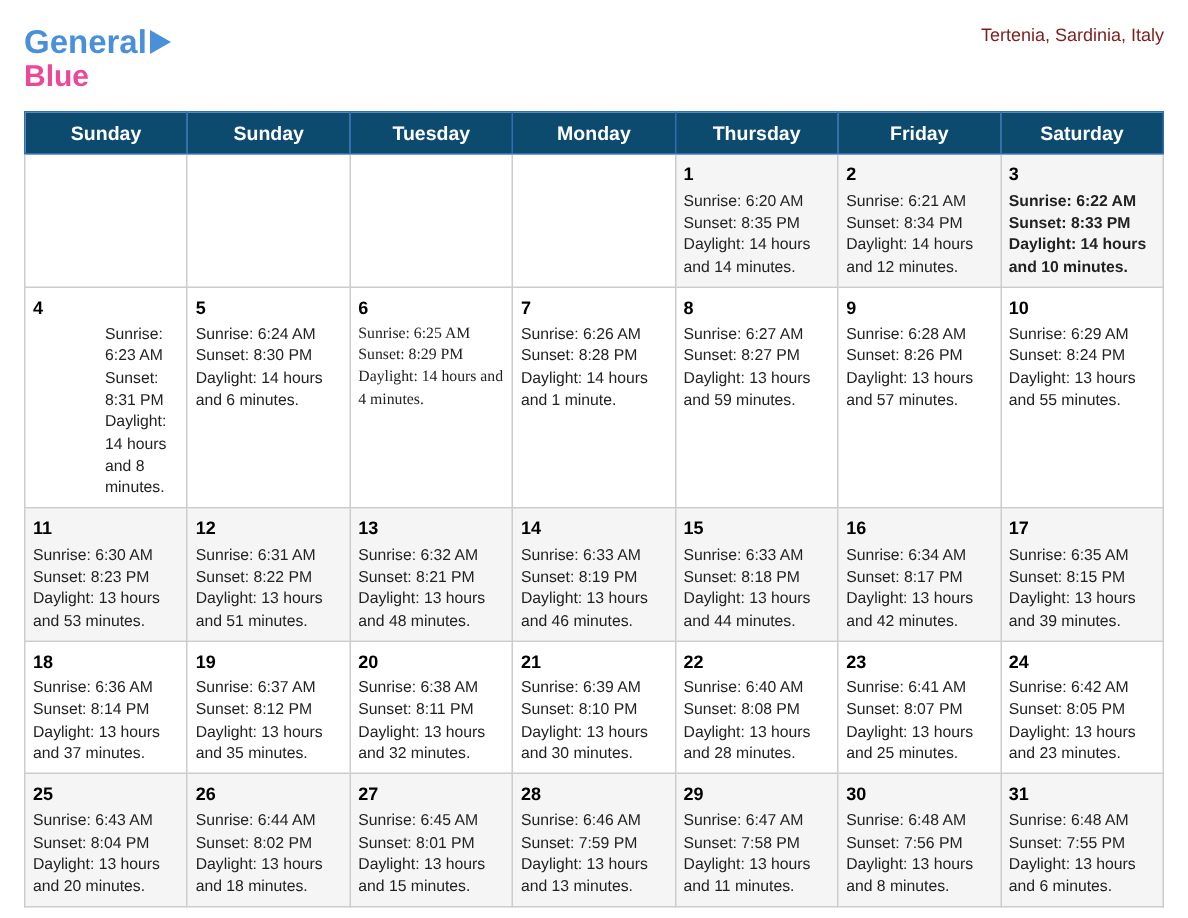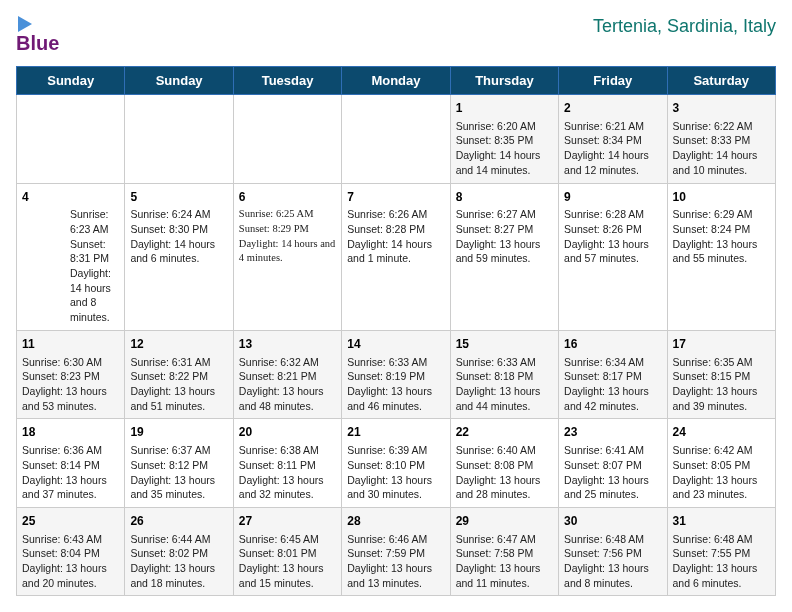--- a/index.html
+++ b/index.html
@@ -45,22 +45,22 @@
     }
     .title-block {
       text-align: right;
     }
     .title-block h1 {
       font-size: 36px;
       font-weight: bold;
       color: #222;
     }
     .title-block h2 {
-      font-size: 18px;
-      color: #0f766e;
+      font-size: 12px;
+      color: #7f1d1d;
       font-weight: normal;
     }
     table {
       width: 100%;
       border-collapse: collapse;
       font-size: 11px;
     }
     thead tr th {
       background-color: #0c4a6e;
       color: #fff;
@@ -94,23 +94,26 @@
     .empty-cell {
       background: #fff !important;
     }
   </style>
 </head>
 <body>
 
 <div class="header">
   <div class="logo">
     <div class="logo-line">
+      <span class="logo-text">
+        <span>General</span>
+      </span>
       <span class="logo-arrow"></span>
     </div>
-    <span class="logo-text" style="color:#701a75; font-size:20px;">Blue</span>
+    <span class="logo-text" style="color:#ec4899; font-size:20px;">Blue</span>
   </div>
   <div class="title-block">
     <h2>Tertenia, Sardinia, Italy</h2>
   </div>
 </div>
 
 <table>
   <thead>
     <tr>
     <th>Sunday</th>
@@ -135,21 +138,21 @@
 Daylight: 14 hours and 14 minutes.</div>
         </td>
         <td>
           <div class="day-num">2</div>
           <div class="day-info" style="white-space: pre-line;">Sunrise: 6:21 AM
 Sunset: 8:34 PM
 Daylight: 14 hours and 12 minutes.</div>
         </td>
         <td>
           <div class="day-num">3</div>
-          <div class="day-info" style="white-space: pre-line;">Sunrise: 6:22 AM
+          <div class="day-info" style="white-space: pre-line; font-weight: bold;">Sunrise: 6:22 AM
 Sunset: 8:33 PM
 Daylight: 14 hours and 10 minutes.</div>
         </td>
       </tr>
       <tr>
         <td>
           <div class="day-num">4</div>
           <div class="day-info" style="white-space: pre-line; margin-left: 48px;">Sunrise: 6:23 AM
 Sunset: 8:31 PM
 Daylight: 14 hours and 8 minutes.</div>

